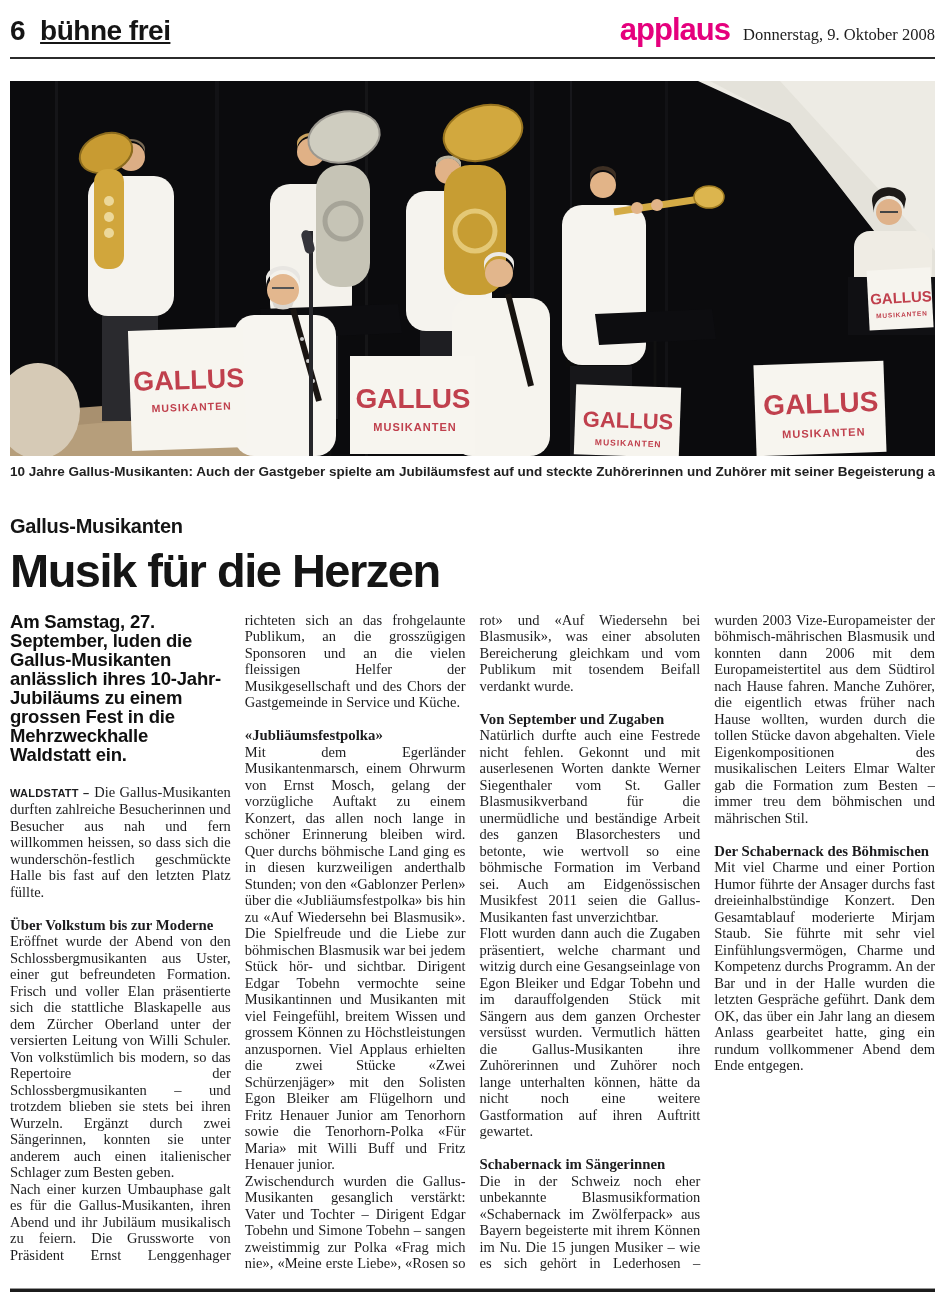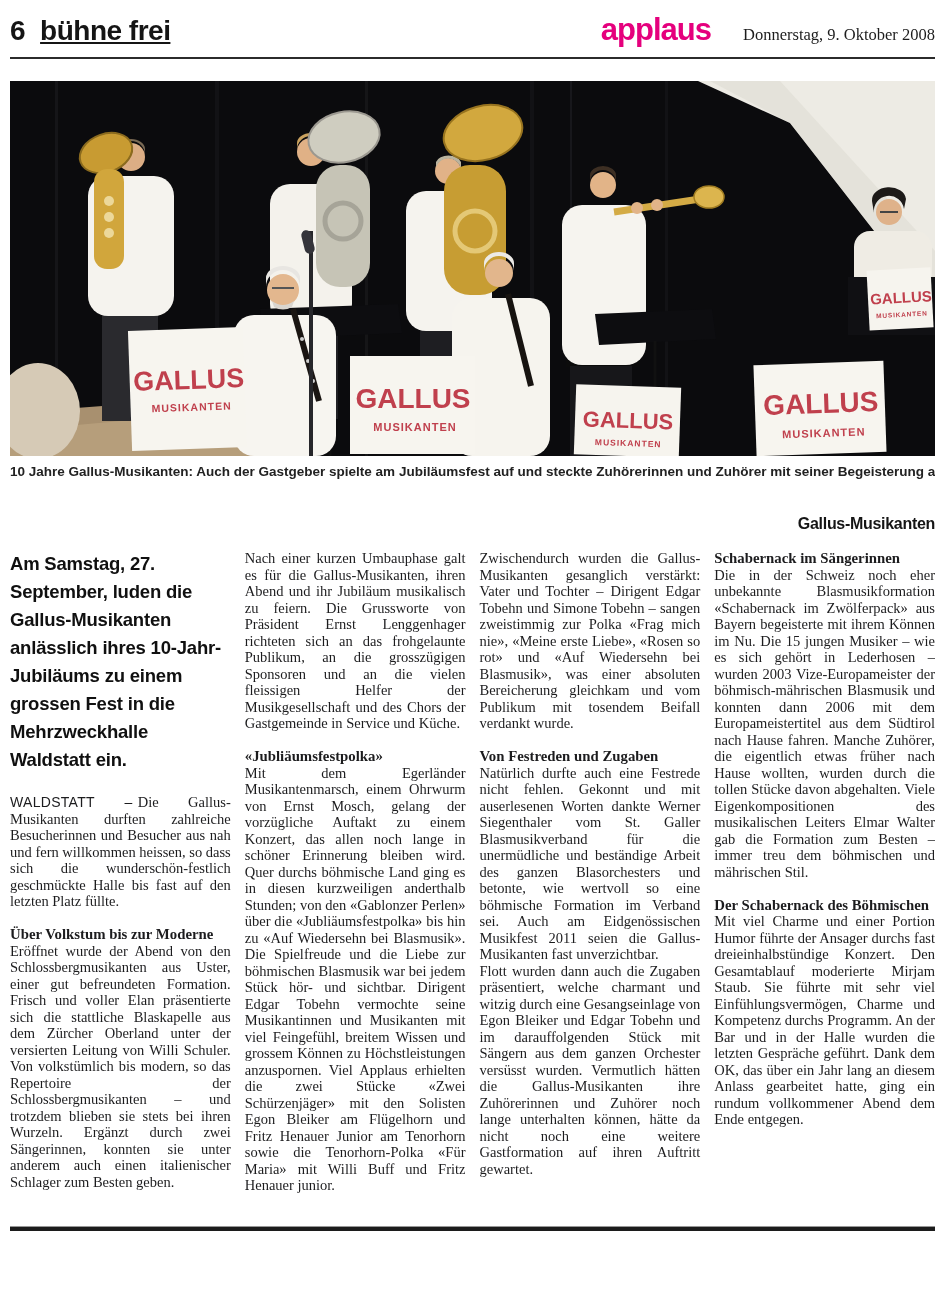--- a/index.html
+++ b/index.html
@@ -4,38 +4,38 @@
 <style>
   html,body{margin:0;padding:0;background:#ffffff;}
   .page{position:relative;width:945px;height:1305px;background:#fff;overflow:hidden;
         font-family:"Liberation Sans",sans-serif;color:#151515;}
   
   .hdr{display:flex;justify-content:space-between;align-items:baseline;
        margin:12px 10px 0;padding-bottom:9px;border-bottom:2.5px solid #2b2b2b;}
   .h-left{display:flex;align-items:baseline;gap:15px;}
   .pagenum{font-size:28px;font-weight:bold;letter-spacing:-0.5px;}
   .section{font-size:28px;font-weight:bold;letter-spacing:-0.5px;text-decoration:underline;}
-  .h-right{display:flex;align-items:baseline;gap:22px;text-align:center;}
+  .h-right{display:flex;align-items:baseline;gap:13px;text-align:center;}
   .brand{font-size:31px;font-weight:bold;letter-spacing:-1px;}
-  .date{font-family:"Liberation Serif",serif;font-size:16.5px;color:#1d1d1d;margin-left:10px;}
+  .date{font-family:"Liberation Serif",serif;font-size:16.5px;color:#1d1d1d;}
   
   .photo{margin:22px 10px 0;width:925px;height:375px;}
   .photo svg{display:block;}
   .caption-row{margin:7px 10px 0;font-size:13.5px;line-height:18px;white-space:nowrap;overflow:hidden;}
   .caption{font-weight:bold;color:#222;}
   
-  .kicker{margin:34px 10px 9px;font-size:16px;font-weight:bold;letter-spacing:-0.3px;text-align:right;}
+  .kicker{margin:34px 10px 9px;font-size:20px;font-weight:bold;letter-spacing:-0.3px;}
   .headline{margin:4px 10px 0;font-size:47px;font-weight:bold;letter-spacing:-1.5px;line-height:1.02;}
   
   .columns{margin:17px 10px 0;height:662px;column-count:4;column-gap:14px;column-fill:auto;
            font-family:"Liberation Serif",serif;font-size:14.5px;line-height:16.5px;
            text-align:justify;color:#1c1c1e;hyphens:auto;overflow:hidden;}
   .lead{font-family:"Liberation Sans",sans-serif;font-weight:bold;font-size:18.5px;
-        line-height:28px;margin:0 0 20px 0;color:#101010;text-align:left;letter-spacing:-0.2px;}
-  .loc{font-family:"Liberation Sans",sans-serif;font-weight:normal;font-size:14px;
+        line-height:19px;margin:0 0 20px 0;color:#101010;text-align:left;letter-spacing:-0.2px;}
+  .loc{font-family:"Liberation Sans",sans-serif;font-weight:bold;font-size:11px;
        letter-spacing:0.3px;margin-right:5px;}
   .bpara{margin:0;}
   .subhead{margin:16.5px 0 0 0;font-size:14.8px;font-weight:bold;break-after:avoid;}
   .sig{float:right;font-style:italic;}
   
   .bottom-rule{margin:14px 10px 0;height:3.5px;background:#1c1c1c;border-top:1.5px solid #979797;}
 </style>
 </head>
 <body>
 
@@ -192,35 +192,36 @@
       </g>
     </svg>
   </figure>
 
   <div class="caption-row">
     <span class="caption">10 Jahre Gallus-Musikanten: Auch der Gastgeber spielte am Jubiläumsfest auf und steckte Zuhörerinnen und Zuhörer mit seiner Begeisterung an.</span>
     
   </div>
 
   <div class="kicker">Gallus-Musikanten</div>
+  <h1 class="headline">Musik für die Herzen</h1>
 
   <div class="columns" lang="de">
     <p class="lead">Am Samstag, 27. September, luden die Gallus-Musikanten anlässlich ihres 10-Jahr-Jubiläums zu einem grossen Fest in die Mehrzweckhalle Waldstatt ein.</p>
 
     <p class="bpara"><span class="loc">WALDSTATT –</span><span>Die Gallus-Musikanten durften zahlreiche Besucherinnen und Besucher aus nah und fern willkommen heissen, so dass sich die wunderschön-festlich geschmückte Halle bis fast auf den letzten Platz füllte.</span></p>
 
     <h3 class="subhead">Über Volkstum bis zur Moderne</h3>
     <p class="bpara">Eröffnet wurde der Abend von den Schlossbergmusikanten aus Uster, einer gut befreundeten Formation. Frisch und voller Elan präsentierte sich die stattliche Blaskapelle aus dem Zürcher Oberland unter der versierten Leitung von Willi Schuler. Von volkstümlich bis modern, so das Repertoire der Schlossbergmusikanten – und trotzdem blieben sie stets bei ihren Wurzeln. Ergänzt durch zwei Sängerinnen, konnten sie unter anderem auch einen italienischer Schlager zum Besten geben.</p>
     <p class="bpara">Nach einer kurzen Umbauphase galt es für die Gallus-Musikanten, ihren Abend und ihr Jubiläum musikalisch zu feiern. Die Grussworte von Präsident Ernst Lenggenhager richteten sich an das frohgelaunte Publikum, an die grosszügigen Sponsoren und an die vielen fleissigen Helfer der Musikgesellschaft und des Chors der Gastgemeinde in Service und Küche.</p>
 
     <h3 class="subhead">«Jubliäumsfestpolka»</h3>
     <p class="bpara">Mit dem Egerländer Musikantenmarsch, einem Ohrwurm von Ernst Mosch, gelang der vorzügliche Auftakt zu einem Konzert, das allen noch lange in schöner Erinnerung bleiben wird. Quer durchs böhmische Land ging es in diesen kurzweiligen anderthalb Stunden; von den «Gablonzer Perlen» über die «Jubliäumsfestpolka» bis hin zu «Auf Wiedersehn bei Blasmusik». Die Spielfreude und die Liebe zur böhmischen Blasmusik war bei jedem Stück hör- und sichtbar. Dirigent Edgar Tobehn vermochte seine Musikantinnen und Musikanten mit viel Feingefühl, breitem Wissen und grossem Können zu Höchstleistungen anzuspornen. Viel Applaus erhielten die zwei Stücke «Zwei Schürzenjäger» mit den Solisten Egon Bleiker am Flügelhorn und Fritz Henauer Junior am Tenorhorn sowie die Tenorhorn-Polka «Für Maria» mit Willi Buff und Fritz Henauer junior.</p>
     <p class="bpara">Zwischendurch wurden die Gallus-Musikanten gesanglich verstärkt: Vater und Tochter – Dirigent Edgar Tobehn und Simone Tobehn – sangen zweistimmig zur Polka «Frag mich nie», «Meine erste Liebe», «Rosen so rot» und «Auf Wiedersehn bei Blasmusik», was einer absoluten Bereicherung gleichkam und vom Publikum mit tosendem Beifall verdankt wurde.</p>
 
-    <h3 class="subhead">Von Festreden und Zugaben</h3>
+    <h3 class="subhead">Von September und Zugaben</h3>
     <p class="bpara">Natürlich durfte auch eine Festrede nicht fehlen. Gekonnt und mit auserlesenen Worten dankte Werner Siegenthaler vom St. Galler Blasmusikverband für die unermüdliche und beständige Arbeit des ganzen Blasorchesters und betonte, wie wertvoll so eine böhmische Formation im Verband sei. Auch am Eidgenössischen Musikfest 2011 seien die Gallus-Musikanten fast unverzichtbar.</p>
     <p class="bpara">Flott wurden dann auch die Zugaben präsentiert, welche charmant und witzig durch eine Gesangseinlage von Egon Bleiker und Edgar Tobehn und im darauffolgenden Stück mit Sängern aus dem ganzen Orchester versüsst wurden. Vermutlich hätten die Gallus-Musikanten ihre Zuhörerinnen und Zuhörer noch lange unterhalten können, hätte da nicht noch eine weitere Gastformation auf ihren Auftritt gewartet.</p>
 
     <h3 class="subhead">Schabernack im Sängerinnen</h3>
     <p class="bpara">Die in der Schweiz noch eher unbekannte Blasmusikformation «Schabernack im Zwölferpack» aus Bayern begeisterte mit ihrem Können im Nu. Die 15 jungen Musiker – wie es sich gehört in Lederhosen – wurden 2003 Vize-Europameister der böhmisch-mährischen Blasmusik und konnten dann 2006 mit dem Europameistertitel aus dem Südtirol nach Hause fahren. Manche Zuhörer, die eigentlich etwas früher nach Hause wollten, wurden durch die tollen Stücke davon abgehalten. Viele Eigenkompositionen des musikalischen Leiters Elmar Walter gab die Formation zum Besten – immer treu dem böhmischen und mährischen Stil.</p>
 
     <h3 class="subhead">Der Schabernack des Böhmischen</h3>
     <p class="bpara">Mit viel Charme und einer Portion Humor führte der Ansager durchs fast dreieinhalbstündige Konzert. Den Gesamtablauf moderierte Mirjam Staub. Sie führte mit sehr viel Einfühlungsvermögen, Charme und Kompetenz durchs Programm. An der Bar und in der Halle wurden die letzten Gespräche geführt. Dank dem OK, das über ein Jahr lang an diesem Anlass gearbeitet hatte, ging ein rundum vollkommener Abend dem Ende entgegen.</p>
   </div>
 

